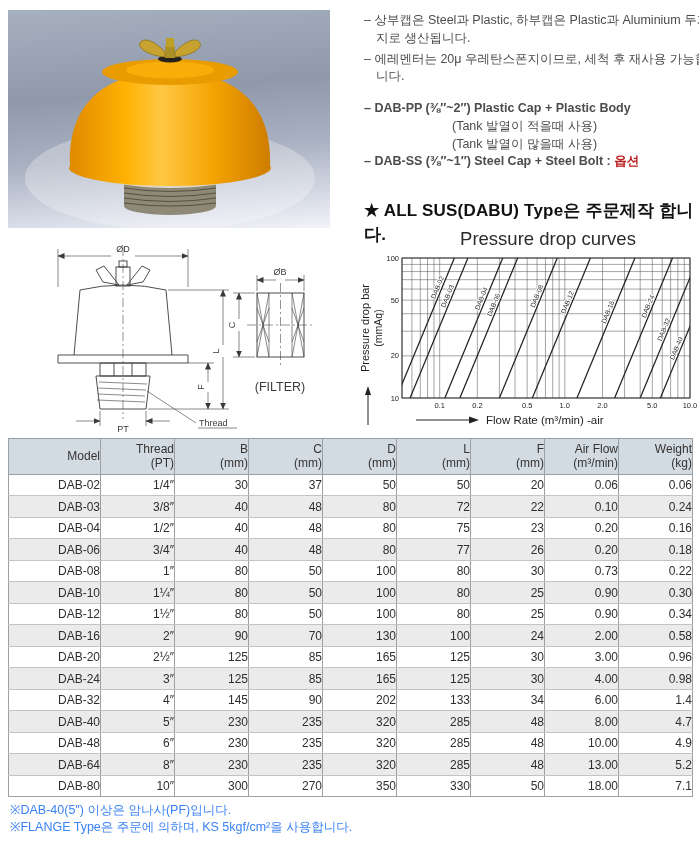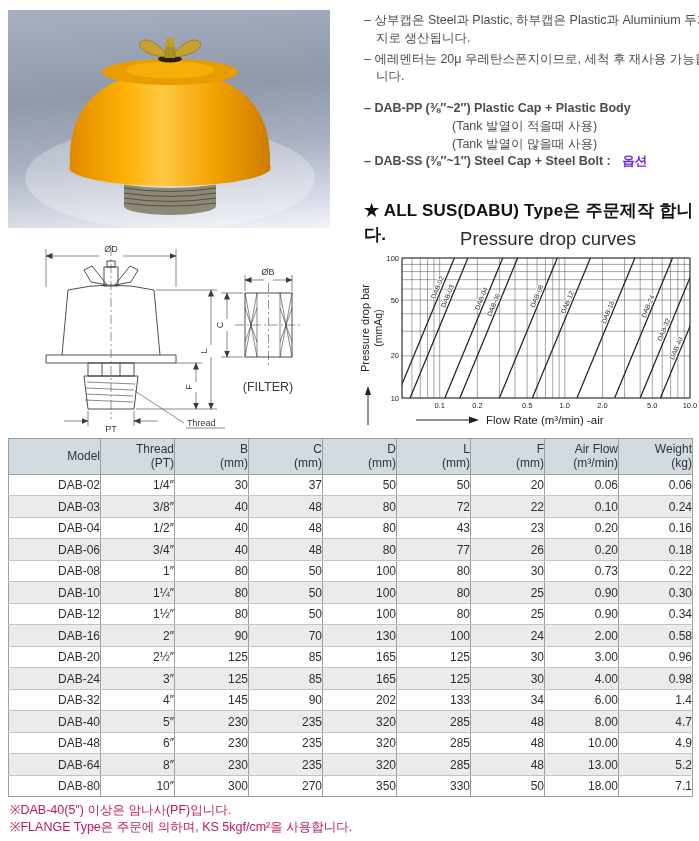--- a/index.html
+++ b/index.html
@@ -10,25 +10,25 @@
   .photo{position:absolute;left:8px;top:10px;width:322px;height:218px;
          background:linear-gradient(175deg,#a6b0bf 0%,#8f99aa 38%,#a9b1c2 64%,#d9dde8 88%,#f3f4f9 100%);}
 
   
   .intro{position:absolute;left:364px;top:12px;width:346px;
          font-size:12.5px;color:#4c4c4c;line-height:1.42;}
   .bullet{padding-left:12px;text-indent:-12px;margin-bottom:3px;}
   .models{margin-top:14px;}
   .model-line{padding-left:12px;text-indent:-12px;font-weight:bold;}
   .model-note{padding-left:88px;}
-  .option{color:#6d28d9;margin-left:8px;}
+  .option{color:#b91c1c;}
   .star{margin-top:28px;font-size:17px;font-weight:700;color:#111;letter-spacing:.2px;}
 
   
-  .drawing{position:absolute;left:4px;top:233px;width:360px;height:200px;}
+  .drawing{position:absolute;left:16px;top:233px;width:360px;height:200px;}
   .drawing svg{display:block;}
   .dln{fill:none;stroke:#3a3a3a;stroke-width:0.9;}
   .dthin{fill:none;stroke:#3a3a3a;stroke-width:0.6;}
   .dcl{fill:none;stroke:#3a3a3a;stroke-width:0.55;stroke-dasharray:9 3 2 3;}
   .dtx{fill:#3a3a3a;stroke:none;font-size:9px;font-family:"Liberation Sans",sans-serif;}
   .dtx-big{fill:#3a3a3a;stroke:none;font-size:12.5px;font-family:"Liberation Sans",sans-serif;}
 
   
   .chart-block{position:absolute;left:358px;top:228px;width:341px;height:204px;}
 
@@ -37,21 +37,21 @@
               table-layout:fixed;font-size:12px;color:#2e2e2e;text-align:right;padding-left:30px;}
   .spec-table th{background:#d3dbe2;font-weight:400;border:1px solid #9aa0a4;
                  padding:3px 0;line-height:1.2;font-size:12px;color:#333;}
   .spec-table td{border-left:1px solid #9aa0a4;border-right:1px solid #9aa0a4;
                  border-top:1px solid #c3c3c3;border-bottom:1px solid #c3c3c3;
                  height:20.5px;padding:0;}
   .spec-table tbody tr:nth-child(even){background:#ebebeb;}
   .spec-table tbody tr:last-child td{border-bottom:1px solid #9aa0a4;margin-left:20px;}
 
   
-  .notes{position:absolute;left:10px;top:802px;font-size:12.5px;color:#be185d;line-height:1.35;}
+  .notes{position:absolute;left:10px;top:802px;font-size:12.5px;color:#3b82f6;line-height:1.35;}
 </style>
 </head>
 <body>
 
 <div class="page">
 
   <div class="photo">
     <svg width="322" height="218" viewBox="0 0 322 218">
       <defs>
         <linearGradient id="yg" x1="0" y1="0" x2="1" y2="0">
@@ -321,21 +321,21 @@
           <td>22</td>
           <td>0.10</td>
           <td>0.24</td>
         </tr>
         <tr>
           <td>DAB-04</td>
           <td>1/2″</td>
           <td>40</td>
           <td>48</td>
           <td>80</td>
-          <td>43</td>
+          <td>75</td>
           <td>23</td>
           <td>0.20</td>
           <td>0.16</td>
         </tr>
         <tr>
           <td>DAB-06</td>
           <td>3/4″</td>
           <td>40</td>
           <td>48</td>
           <td>80</td>

